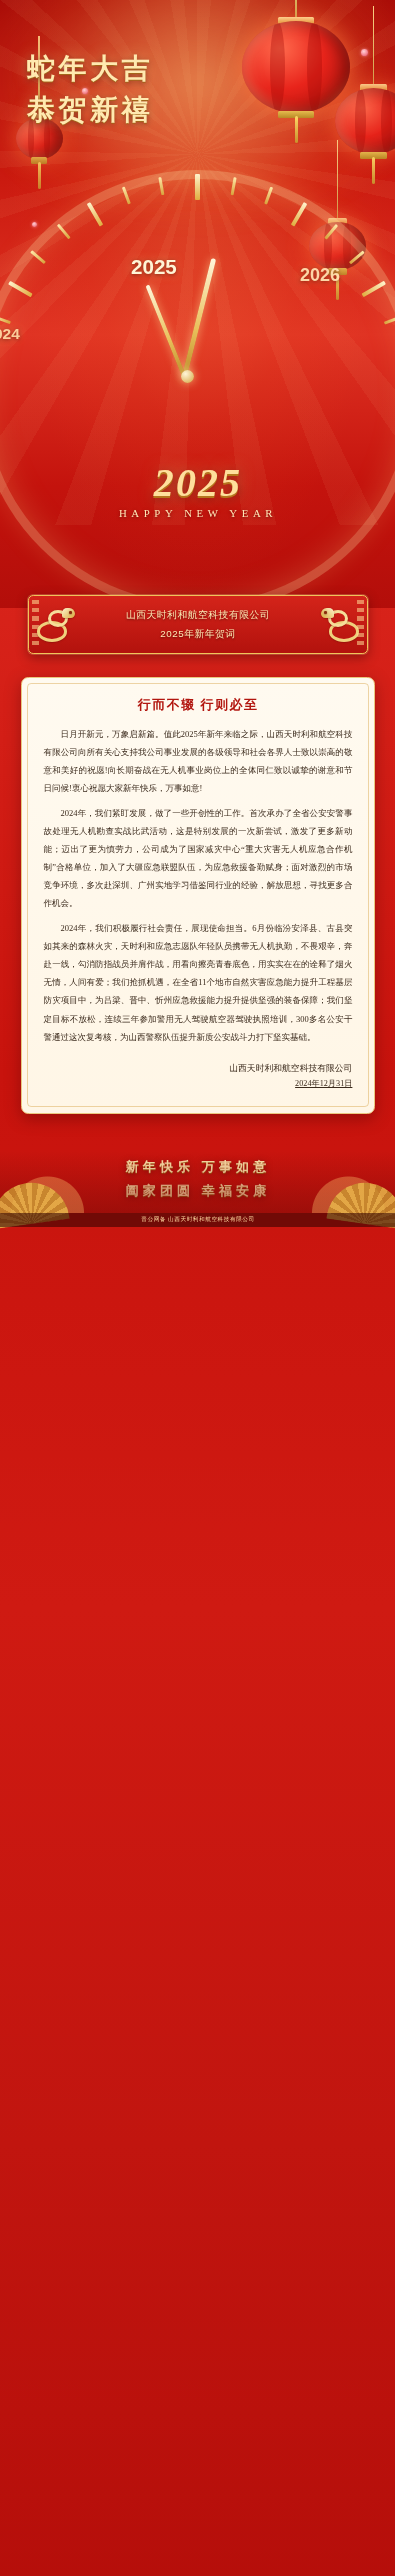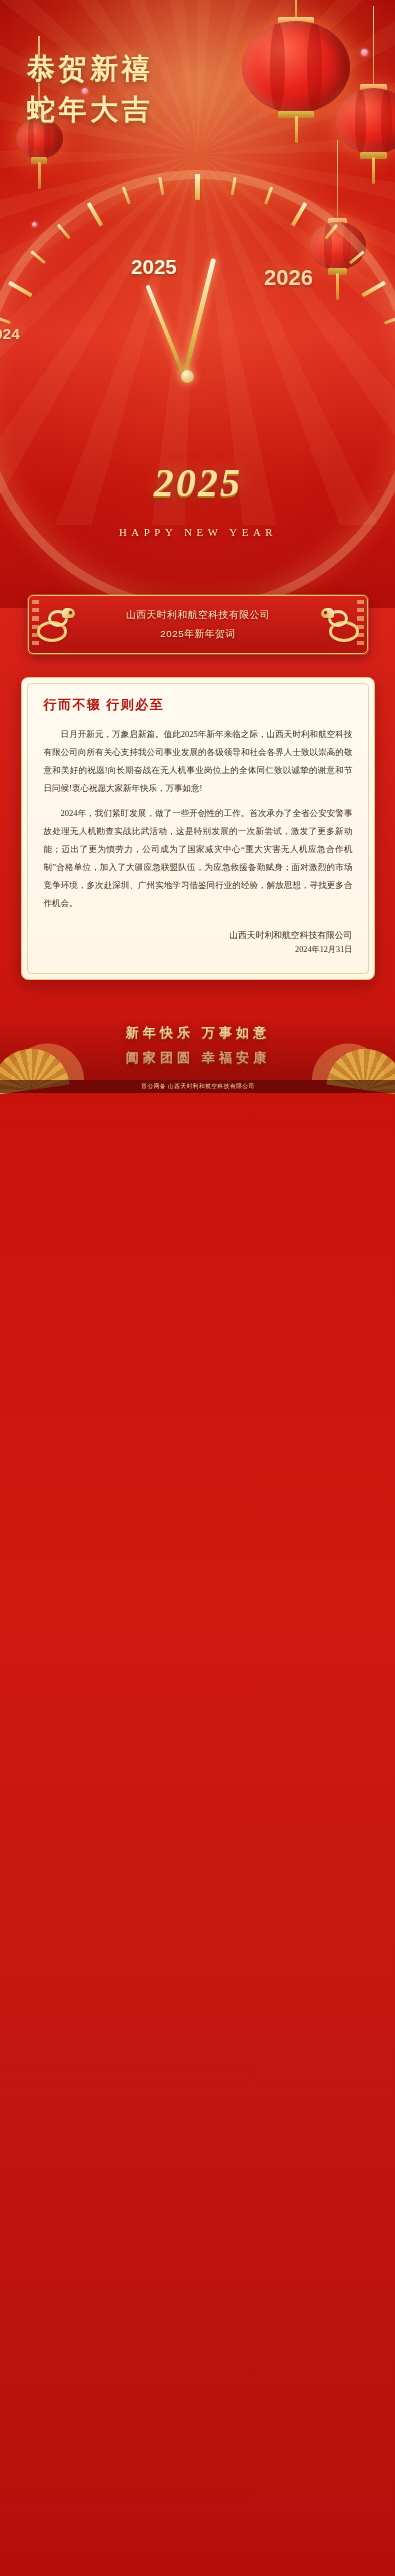--- a/index.html
+++ b/index.html
@@ -92,21 +92,21 @@
   }
   .ticks { position:absolute; left:0; top:0; width:443px; height:443px; }
   .tick { position:absolute; left:50%; top:4.1px; width:2.6px; height:17.5px; margin-left:-1.3px;
     background: linear-gradient(180deg,#ffe8a8,#d8a23b); transform-origin: 50% 217px; border-radius:1px; }
   .tick.major { width:4.1px; height:26px; margin-left:-2.1px; background: linear-gradient(180deg,#fff3cc,#e0ad3f); }
 
   .year-lab { position:absolute; font-weight:bold; color:#fff4d6;
     text-shadow: 0 1px 4.1px rgba(90,10,0,.7), 0 0 9.3px rgba(255,200,120,.5); }
   .y-2024 { left: 9.3px;  top: 155px; font-size: 15.5px; color:#ffd9a4; opacity:.92; }
   .y-2025 { left: 155px; top: 85px; font-size: 20.6px; }
-  .y-2026 { left: 288px; top: 95px; font-size: 22px; color:#ffdfae; opacity:.95; }
+  .y-2026 { left: 324px; top: 95px; font-size: 18px; color:#ffdfae; opacity:.95; }
 
   .hand {
     position:absolute; left:50%; bottom: 0; width: 5.2px; margin-left:-2.6px;
     background: linear-gradient(180deg, #fff6da 0%, #e9c05b 60%, #bb8b28 100%);
     border-radius: 3.1px 3.1px 1px 1px;
     transform-origin: 50% 100%;
     box-shadow: 0 0 8.2px rgba(255,210,140,.7);
   }
   .hand-a { height: 121px; transform: rotate(14deg); left: 209px; bottom: 155px; }
   .hand-b { height: 98px; transform: rotate(-22deg); left: 209px; bottom: 155px; width:4.1px; }
@@ -118,21 +118,21 @@
     position:absolute; left:0; right:0; top: 459px; text-align:center; z-index:6;
   }
   .calli .big {
     font-family: "Liberation Serif", "DejaVu Serif", serif;
     font-style: italic; font-weight: bold;
     font-size: 40px; letter-spacing: 2.1px;
     color: #ffdf9c;
     text-shadow: 0 1.5px 0 #b4761d, 0 3.1px 9.3px rgba(70,8,0,.6), 0 0 15.5px rgba(255,200,120,.55);
   }
   .calli .sub {
-    margin-top: 20px;
+    margin-top: 1px;
     font-family: "Liberation Serif", "DejaVu Serif", serif;
     font-size: 10.8px; letter-spacing: 4.6px; color: #ffe7b8;
     text-shadow: 0 1px 3.1px rgba(70,8,0,.6);
   }
 
   
   .banner-wrap {
     position: relative;
     margin: 0 auto;
     width: 361px;
@@ -187,35 +187,35 @@
     border: 1px solid #eac87f;
     box-shadow: 0 4.1px 15.5px rgba(60,5,0,.35);
     padding: 17.5px 21.6px 24px;
     z-index: 7;
   }
   .letter:before {
     content:""; position:absolute; left:5.2px; top:5.2px; right:5.2px; bottom:5.2px;
     border: 0.5px solid rgba(214,164,70,.45); border-radius: 4.1px; pointer-events:none;
   }
   .letter-title {
-    text-align:left; font-size: 13px; font-weight: bold; color: #b2160f;
+    text-align:center; font-size: 13px; font-weight: bold; color: #b2160f;
     letter-spacing: 1.5px; margin-bottom: 11.3px;
     font-family: "Liberation Serif", "DejaVu Serif", serif;
   }
   .letter p {
     font-size: 8.5px; line-height: 2.12; color: #3b2a1c; margin: 0 0 7.2px;
     text-align: justify; text-indent: 2em;
     font-family: "Liberation Serif", "DejaVu Serif", serif;
   }
   .sign {
     margin-top: 14.4px; text-align: right;
     font-family: "Liberation Serif", "DejaVu Serif", serif;
   }
   .sign .org { font-size: 8.8px; color: #3b2a1c; line-height: 2; }
-  .sign .date { font-size: 8.2px; color: #3b2a1c; }
+  .sign .date { font-size: 8.2px; color: #3b2a1c; text-decoration: underline; }
 
   
   .footer {
     position: relative;
     margin-top: 20.6px;
     padding: 20.6px 0 9.3px;
     text-align: center;
   }
   .wish-line {
     font-size: 13px; font-weight: bold; color: #ffe6ae; letter-spacing: 4.1px;
@@ -284,22 +284,22 @@
         <div class="bottom"></div>
         <div class="tassel"></div>
     </div>
 
     <div class="blossom" style="left:62px;top:62px;width:8.2px;height:8.2px;"></div>
     <div class="blossom" style="left:82px;top:88px;width:5.7px;height:5.7px;"></div>
     <div class="blossom" style="left:361px;top:49px;width:6.7px;height:6.7px;"></div>
     <div class="blossom" style="left:32px;top:222px;width:5.2px;height:5.2px;"></div>
 
     <div class="title-block">
+      <div class="title-line">蛇年大吉</div>
       <div class="title-line">恭贺新禧</div>
-      <div class="title-line">蛇年大吉</div>
     </div>
 
     <div class="clock">
       <div class="dial-ring"></div>
       <div class="ticks">
         <div class="tick major" style="transform:rotate(-60deg)"></div>
         <div class="tick" style="transform:rotate(-50deg)"></div>
         <div class="tick" style="transform:rotate(-40deg)"></div>
         <div class="tick major" style="transform:rotate(-30deg)"></div>
         <div class="tick" style="transform:rotate(-20deg)"></div>
@@ -345,20 +345,21 @@
       <div class="bline">山西天时利和航空科技有限公司</div>
       <div class="bline">2025年新年贺词</div>
     </div>
   </div>
 
   <div class="letter">
     <div class="letter-title">行而不辍 行则必至</div>
 
     <p>日月开新元，万象启新篇。值此2025年新年来临之际，山西天时利和航空科技有限公司向所有关心支持我公司事业发展的各级领导和社会各界人士致以崇高的敬意和美好的祝愿!向长期奋战在无人机事业岗位上的全体同仁致以诚挚的谢意和节日问候!衷心祝愿大家新年快乐，万事如意!</p>
     <p>2024年，我们紧盯发展，做了一些开创性的工作。首次承办了全省公安安警事故处理无人机勘查实战比武活动，这是特别发展的一次新尝试，激发了更多新动能；迈出了更为慎劳力，公司成为了国家减灾中心“重大灾害无人机应急合作机制”合格单位，加入了大疆应急联盟队伍，为应急救援备勤赋身；面对激烈的市场竞争环境，多次赴深圳、广州实地学习借鉴同行业的经验，解放思想，寻找更多合作机会。</p>
+    <p>2024年，我们积极履行社会责任，展现使命担当。6月份临汾安泽县、古县突如其来的森林火灾，天时利和应急志愿队年轻队员携带无人机执勤，不畏艰辛，奔赴一线，勾消防指战员并肩作战，用看向擦亮青春底色，用实实在在的诠释了烟火无情，人间有爱；我们抢抓机遇，在全省11个地市自然灾害应急能力提升工程基层防灾项目中，为吕梁、晋中、忻州应急救援能力提升提供坚强的装备保障；我们坚定目标不放松，连续三年参加警用无人驾驶航空器驾驶执照培训，300多名公安干警通过这次复考核，为山西警察队伍提升新质公安战斗力打下坚实基础。</p>
 
     <div class="sign">
       <div class="org">山西天时利和航空科技有限公司</div>
       <div class="date">2024年12月31日</div>
     </div>
   </div>
 
   <div class="footer">
     <div class="footer-deco">
       <div class="fan left"></div>

